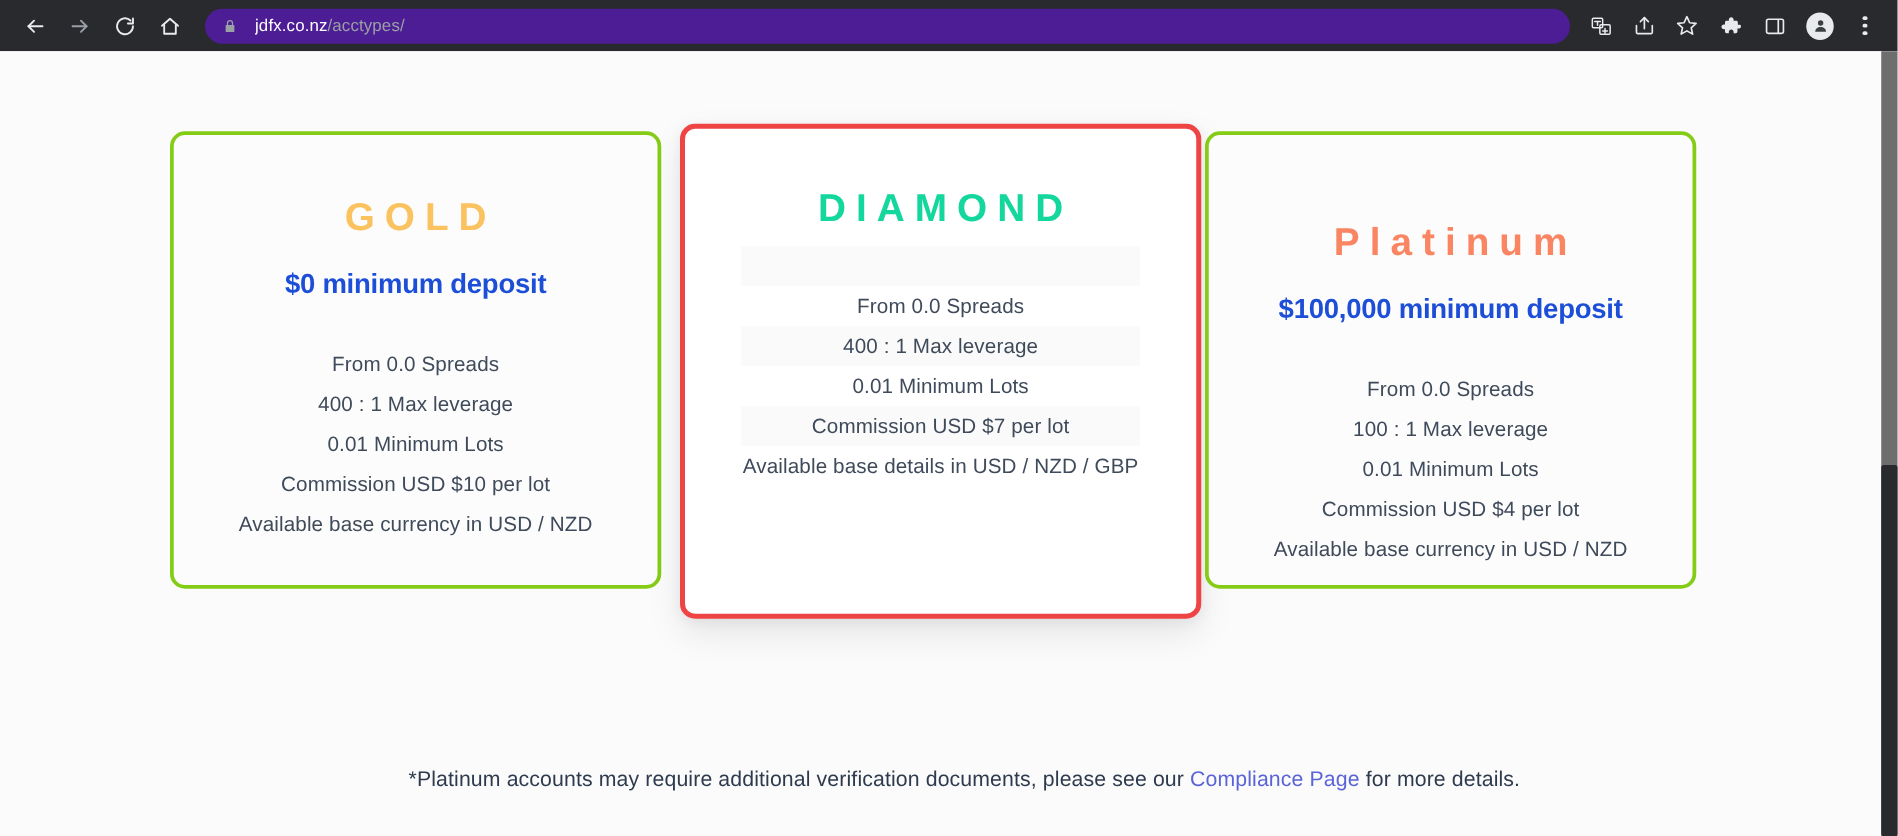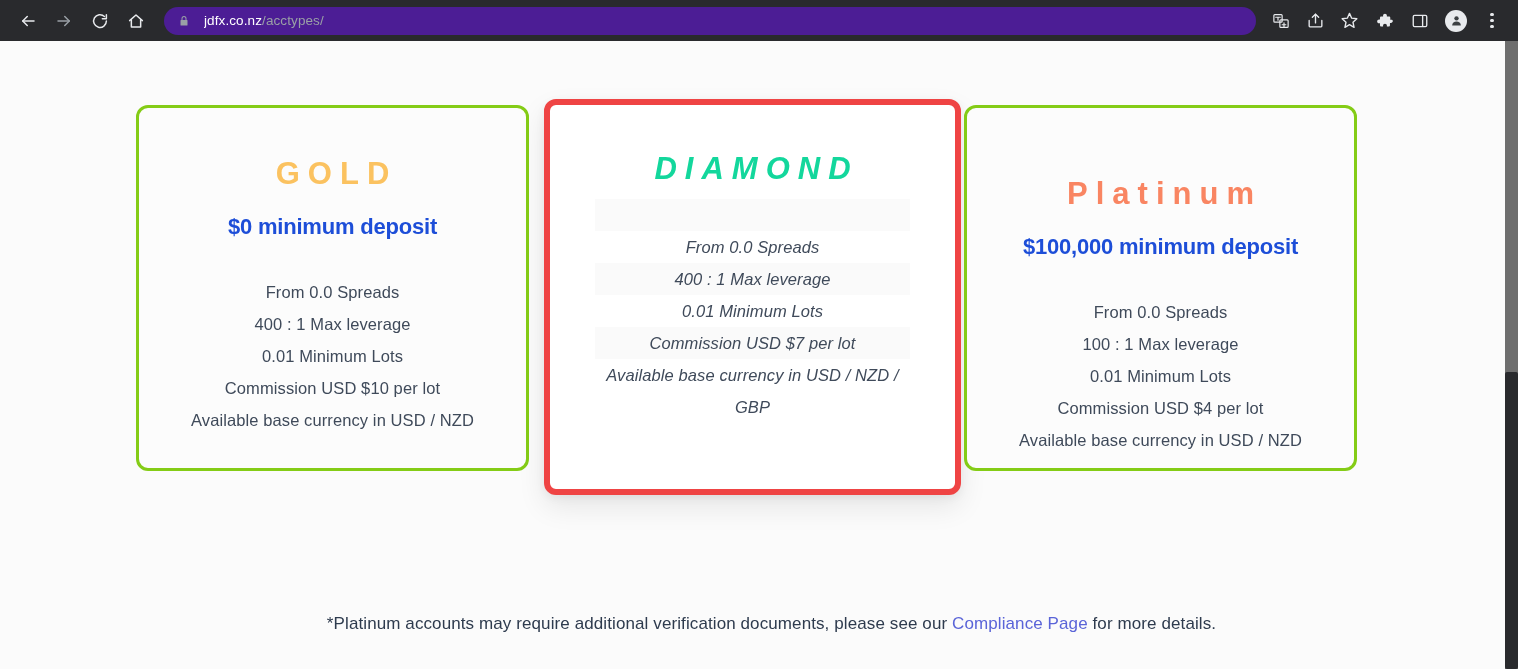--- a/index.html
+++ b/index.html
@@ -149,24 +149,23 @@
   }
   .card-gold { left: 0; }
   .card-platinum { left: 828px; }
 
   .card-featured {
     left: 408px;
     top: -6px;
     width: 417px;
     height: 396px;
     background: #ffffff;
-    border: 6px solid #ef4444;
+    border: 4px solid #ef4444;
     box-shadow: 0 12px 28px rgba(0,0,0,0.085), 0 3px 10px rgba(0,0,0,0.05);
     padding-top: 48px;
-    font-style: italic;
   }
 
   .tier-name {
     font-size: 31px;
     font-weight: 700;
     letter-spacing: 8px;
     margin: 0;
     line-height: 1;
     padding-left: 8px;
   }
@@ -340,21 +339,21 @@
     </div>
 
     <div class="card card-featured">
       <div class="tier-name tier-diamond">DIAMOND</div>
       <ul class="feature-list">
         <li class="feature spacer"></li>
         <li class="feature alt">From 0.0 Spreads</li>
         <li class="feature">400 : 1  Max leverage</li>
         <li class="feature alt">0.01 Minimum Lots</li>
         <li class="feature">Commission USD $7 per lot</li>
-        <li class="feature alt">Available base currency in USD / NZD / GBP</li>
+        <li class="feature alt">Available base details in USD / NZD / GBP</li>
       </ul>
     </div>
 
     <div class="card card-side card-platinum">
       <div class="tier-name tier-platinum">Platinum</div>
       <div class="deposit">$100,000 minimum deposit</div>
       <ul class="feature-list">
         <li class="feature">From 0.0 Spreads</li>
         <li class="feature">100 : 1  Max leverage</li>
         <li class="feature">0.01 Minimum Lots</li>

